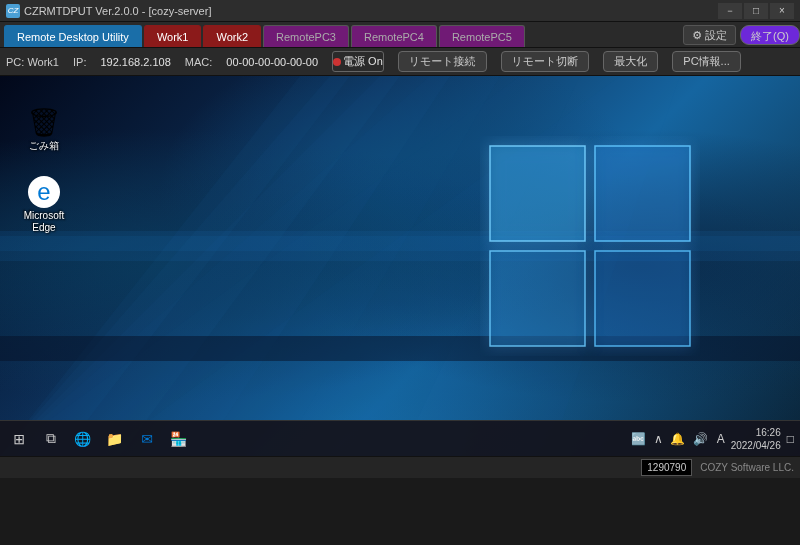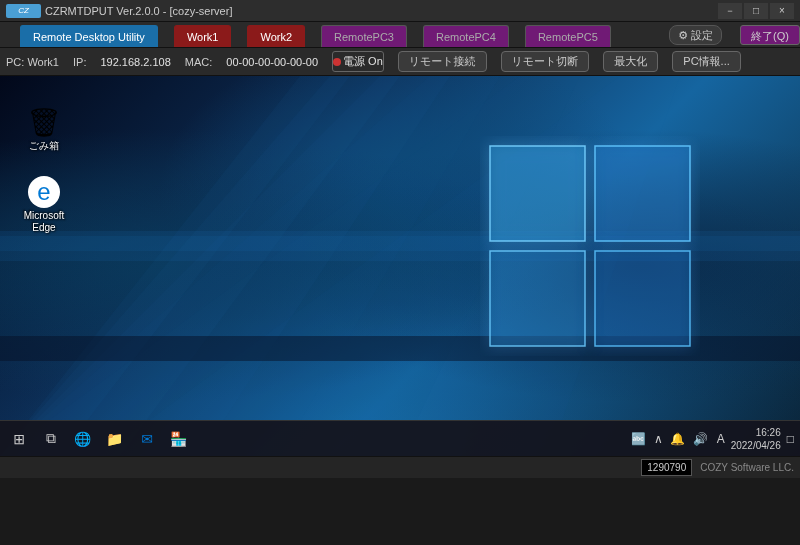--- a/index.html
+++ b/index.html
@@ -9,59 +9,59 @@
     #title-bar {
       background: #2d2d2d;
       height: 22px;
       display: flex;
       align-items: center;
       justify-content: space-between;
       padding: 0 6px;
       border-bottom: 1px solid #111;
     }
     #title-bar-left { display: flex; align-items: center; gap: 4px; color: #ccc; font-size: 11px; }
-    #title-bar-left .app-icon { width: 35px; height: 14px; background: #4a9fd4; border-radius: 2px; font-size: 8px; color: white; display: flex; align-items: center; justify-content: center; font-style: italic; }
+    #title-bar-left .app-icon { width: 14px; height: 14px; background: #4a9fd4; border-radius: 2px; font-size: 8px; color: white; display: flex; align-items: center; justify-content: center; font-style: italic; }
     #title-bar-controls { display: flex; gap: 2px; }
     .title-btn { width: 24px; height: 16px; border: none; cursor: pointer; font-size: 10px; display: flex; align-items: center; justify-content: center; color: #ccc; background: #3a3a3a; }
 
     
     #tab-bar {
       background: #2a2a2a;
       height: 26px;
       display: flex;
       align-items: flex-end;
-      padding-left: 20px;
+      padding-left: 4px;
       border-bottom: 1px solid #111;
-      gap: 16px;
+      gap: 2px;
     }
     .tab {
       padding: 3px 12px;
       font-size: 11px;
       cursor: pointer;
       border-radius: 3px 3px 0 0;
       height: 22px;
       display: flex;
       align-items: center;
       color: #aaa;
       background: #701a75;
       border: 1px solid #555;
       border-bottom: none;
     }
     .tab.active { background: #1a6ea8; color: white; border-color: #1a6ea8; }
     .tab.active-alt { background: #8B1A1A; color: white; border-color: #8B1A1A; }
     .tab-spacer { flex: 1; }
     .settings-btn {
       display: flex; align-items: center; gap: 3px;
       padding: 3px 8px; margin-bottom: 2px;
-      background: #3a3a3a; border: 1px solid #555; border-radius: 8px;
+      background: #3a3a3a; border: 1px solid #555; border-radius: 3px;
       color: #ccc; cursor: pointer; font-size: 11px; height: 20px;
     }
     .end-btn {
       padding: 3px 10px; margin-bottom: 2px; margin-left: 2px;
-      background: #701a75; border: 1px solid #666; border-radius: 3px;
+      background: #6d28d9; border: 1px solid #666; border-radius: 9px;
       color: #ccc; cursor: pointer; font-size: 11px; height: 20px; text-align: right;
     }
 
     
     #info-bar {
       background: #2a2a2a;
       height: 28px;
       display: flex;
       align-items: center;
       padding: 0 6px;

